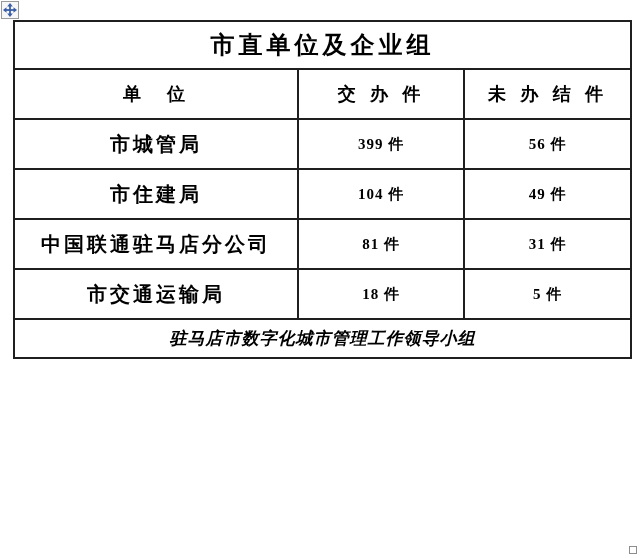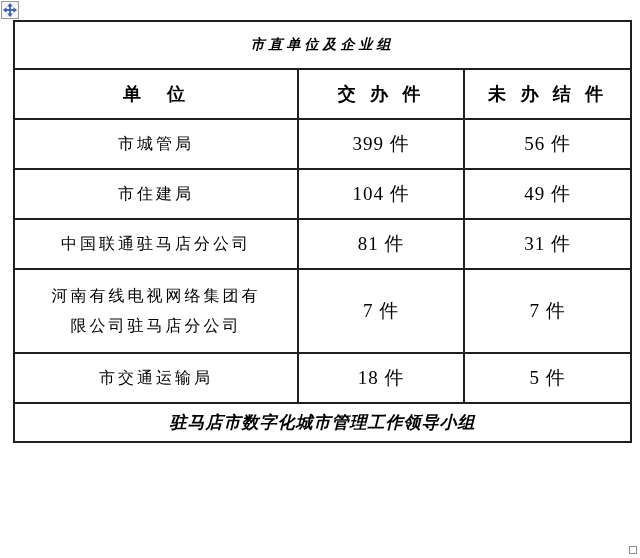--- a/index.html
+++ b/index.html
@@ -38,43 +38,42 @@
     padding: 0;
     overflow: hidden;
   }
   tr.r-title  { height: 48px; }
   tr.r-head   { height: 50px; }
   tr.r-data   { height: 50px; }
   tr.r-tall   { height: 84px; }
   tr.r-foot   { height: 39px; }
 
   td.title-cell {
-    font-size: 14px;
+    font-size: 24px;
     font-weight: bold;
     letter-spacing: 4px;
-    font-style: italic;
   }
   td.head-cell {
     font-size: 18px;
     font-weight: bold;
     letter-spacing: 4px;
     margin-left: 48px;
   }
   td.unit-cell {
-    font-size: 16px;
-    font-weight: normal;
+    font-size: 20px;
+    font-weight: bold;
     letter-spacing: 3px;
     white-space: pre-line;
     line-height: 1.85;
     margin-left: 23px;
   }
   td.num-cell {
     font-family: "Liberation Serif", serif;
-    font-size: 19px;
-    font-weight: normal;
+    font-size: 15px;
+    font-weight: bold;
     letter-spacing: 1px;
   }
   td.foot-cell {
     font-family: "Liberation Sans", sans-serif;
     font-weight: bold;
     font-size: 17px;
     letter-spacing: 1px;
     text-align: right;
     padding-right: 16px;
     font-style: italic;
@@ -130,26 +129,20 @@
     <tr class="r-data">
       <td class="unit-cell">市住建局</td>
       <td class="num-cell">104 件</td>
       <td class="num-cell">49 件</td>
     </tr>
     <tr class="r-data">
       <td class="unit-cell">中国联通驻马店分公司</td>
       <td class="num-cell">81 件</td>
       <td class="num-cell">31 件</td>
     </tr>
-    <tr class="r-tall">
-      <td class="unit-cell">河南有线电视网络集团有
-限公司驻马店分公司</td>
-      <td class="num-cell">7 件</td>
-      <td class="num-cell">7 件</td>
-    </tr>
     <tr class="r-data">
       <td class="unit-cell">市交通运输局</td>
       <td class="num-cell">18 件</td>
       <td class="num-cell">5 件</td>
     </tr>
     <tr class="r-foot">
       <td class="foot-cell" colspan="3">驻马店市数字化城市管理工作领导小组</td>
     </tr>
   </tbody>
 </table>

